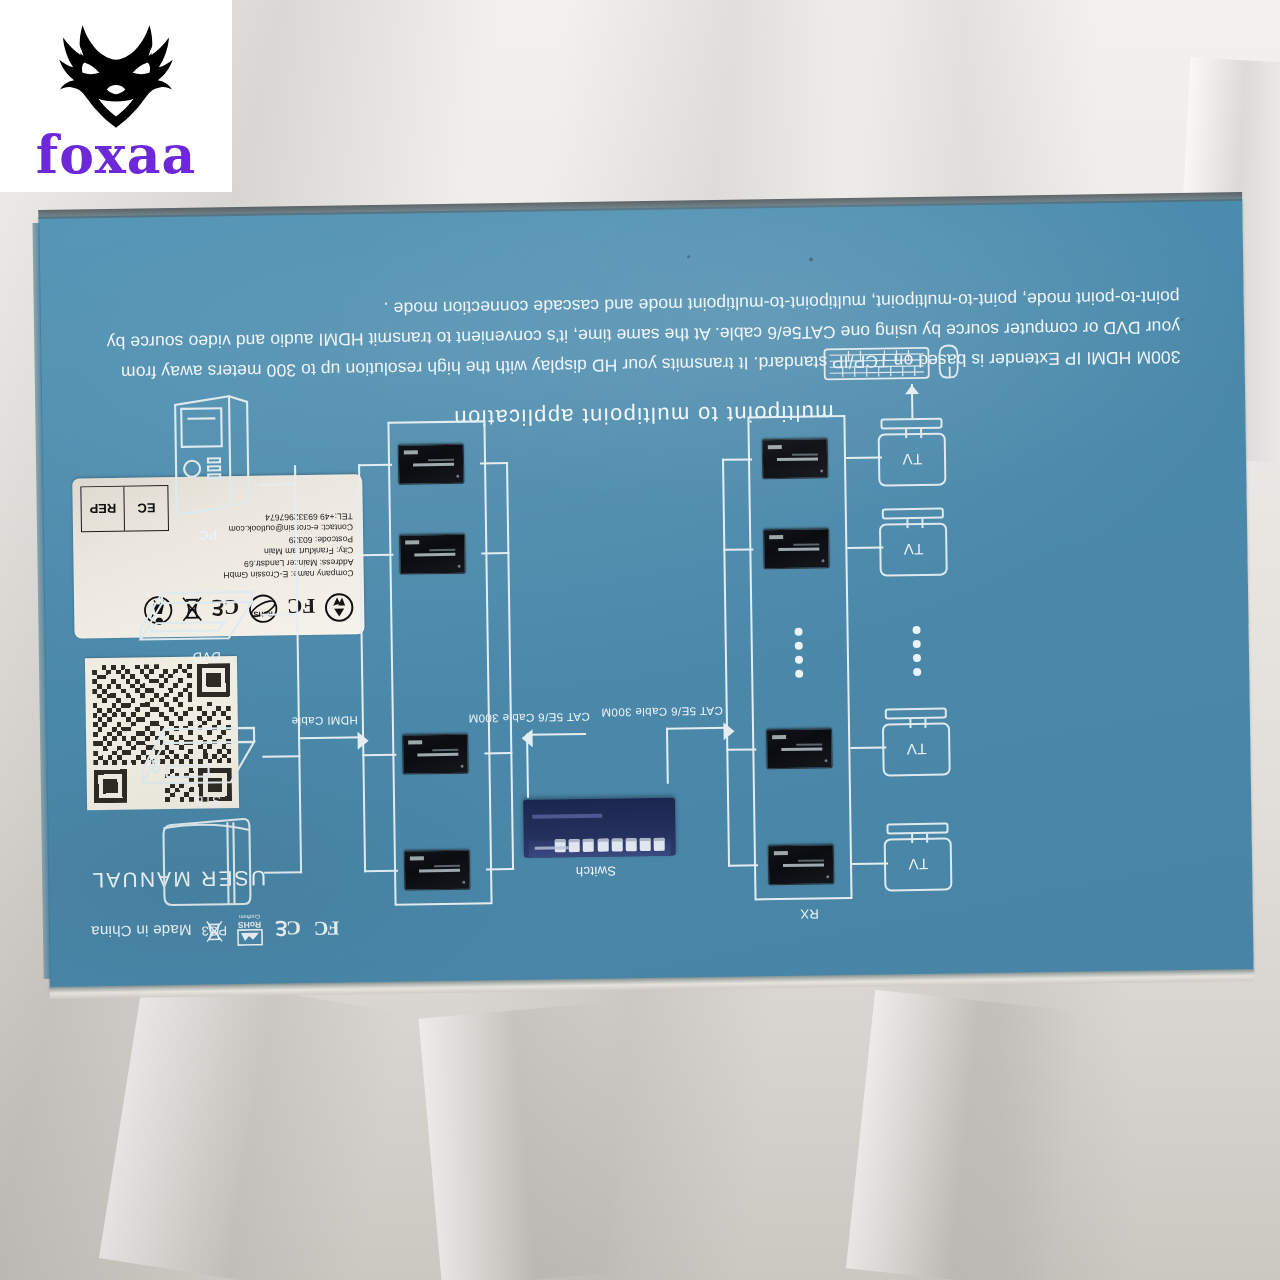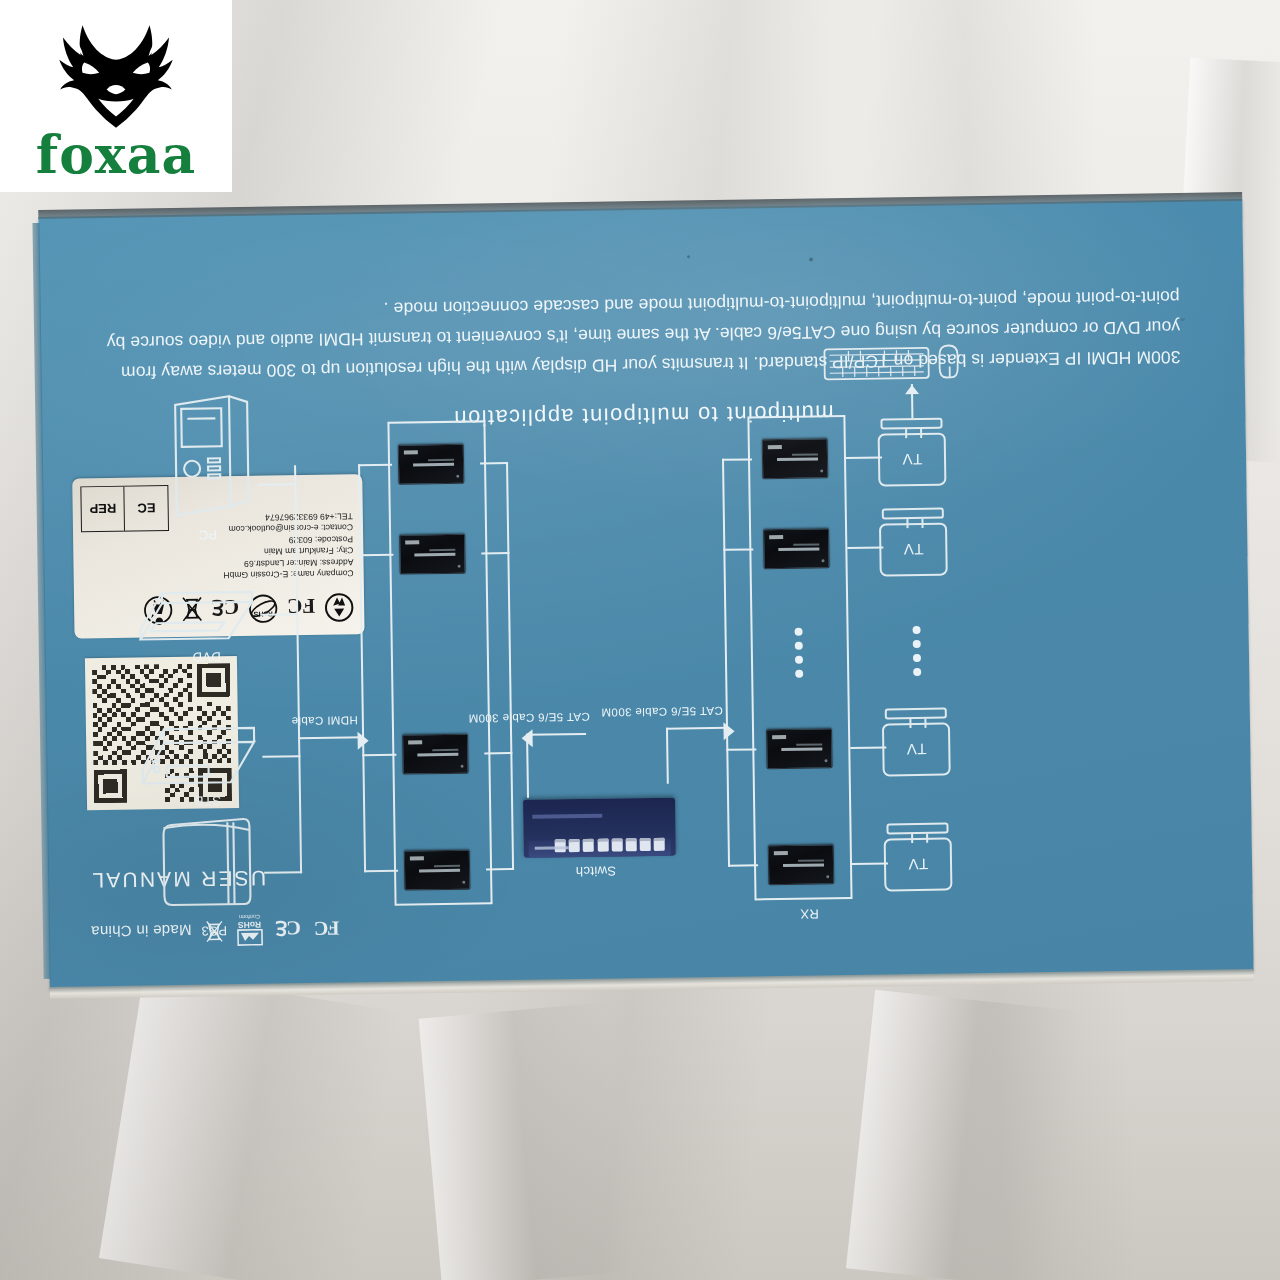--- a/index.html
+++ b/index.html
@@ -14,21 +14,21 @@
       linear-gradient(96deg, rgba(255,255,255,0) 40%, rgba(130,128,125,.16) 52%, rgba(255,255,255,0) 62%),
       linear-gradient(88deg, rgba(255,255,255,0) 66%, rgba(120,118,115,.13) 76%, rgba(255,255,255,0) 86%),
       linear-gradient(180deg,#f3f1ee 0%, #eceae6 30%, #e2dfdb 62%, #d8d4cf 80%, #cbc7c1 100%);
   }
   .cloth-fold{position:absolute;background:linear-gradient(90deg,rgba(255,255,255,.55),rgba(160,158,154,.25),rgba(255,255,255,.0));}
 
   
   .logo-card{position:absolute;left:0;top:0;width:232px;height:192px;background:#ffffff;
     display:flex;flex-direction:column;align-items:center;justify-content:flex-start;overflow:hidden;}
   .logo-mark{width:186px;height:132px;margin-top:4px;}
-  .logo-word{font-family:"DejaVu Serif",serif;font-weight:700;font-size:52px;letter-spacing:1px;color:#15803d;
+  .logo-word{font-family:"DejaVu Serif",serif;font-weight:700;font-size:52px;letter-spacing:1px;color:#6d28d9;
     line-height:46px;margin-top:-4px;}
 
   
   .box{position:absolute;left:44px;top:208px;width:1204px;height:772px;
     transform:rotate(-0.85deg);transform-origin:50% 50%;}
   .box-face{position:absolute;inset:0;
     background:
       radial-gradient(ellipse 120% 80% at 30% 18%, rgba(255,255,255,.10), rgba(255,255,255,0) 60%),
       linear-gradient(170deg,#4d90b2 0%, #4a89ab 35%, #4a87a8 66%, #4784a6 100%);
     box-shadow:0 2px 3px rgba(0,0,0,.22);}

